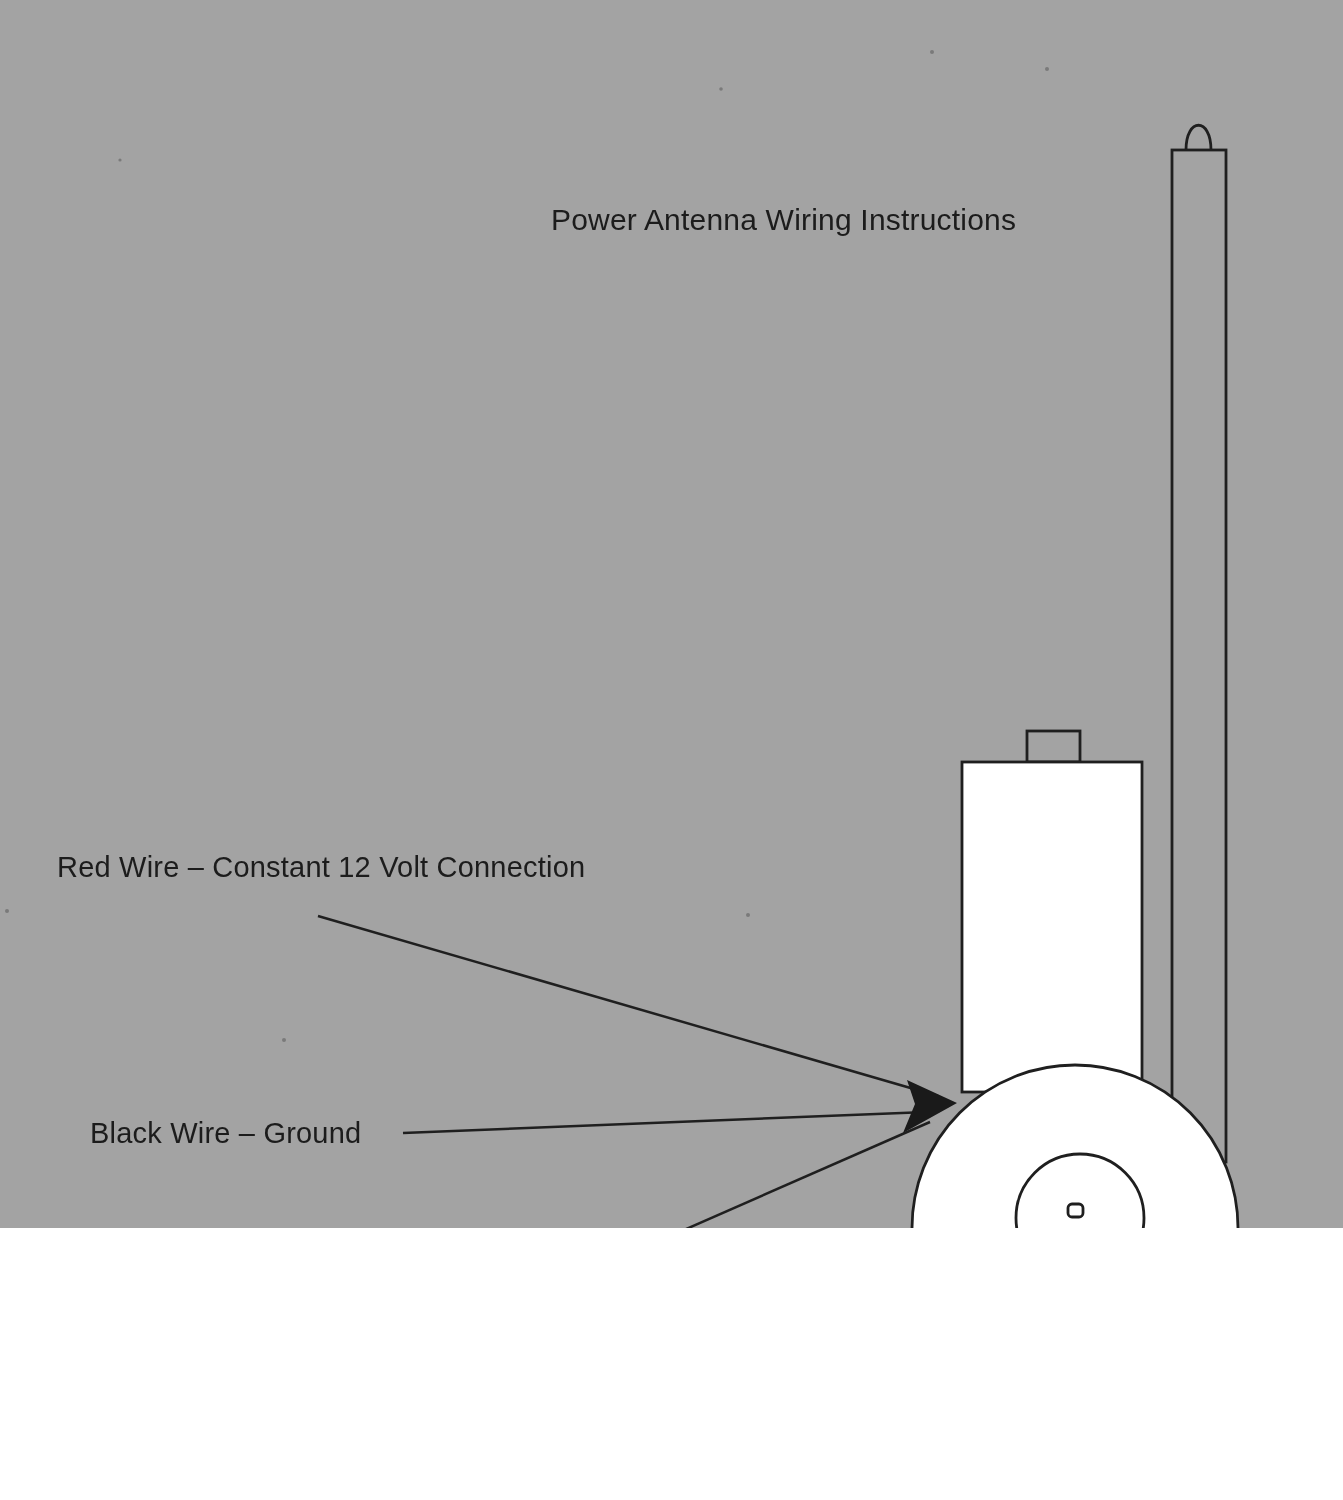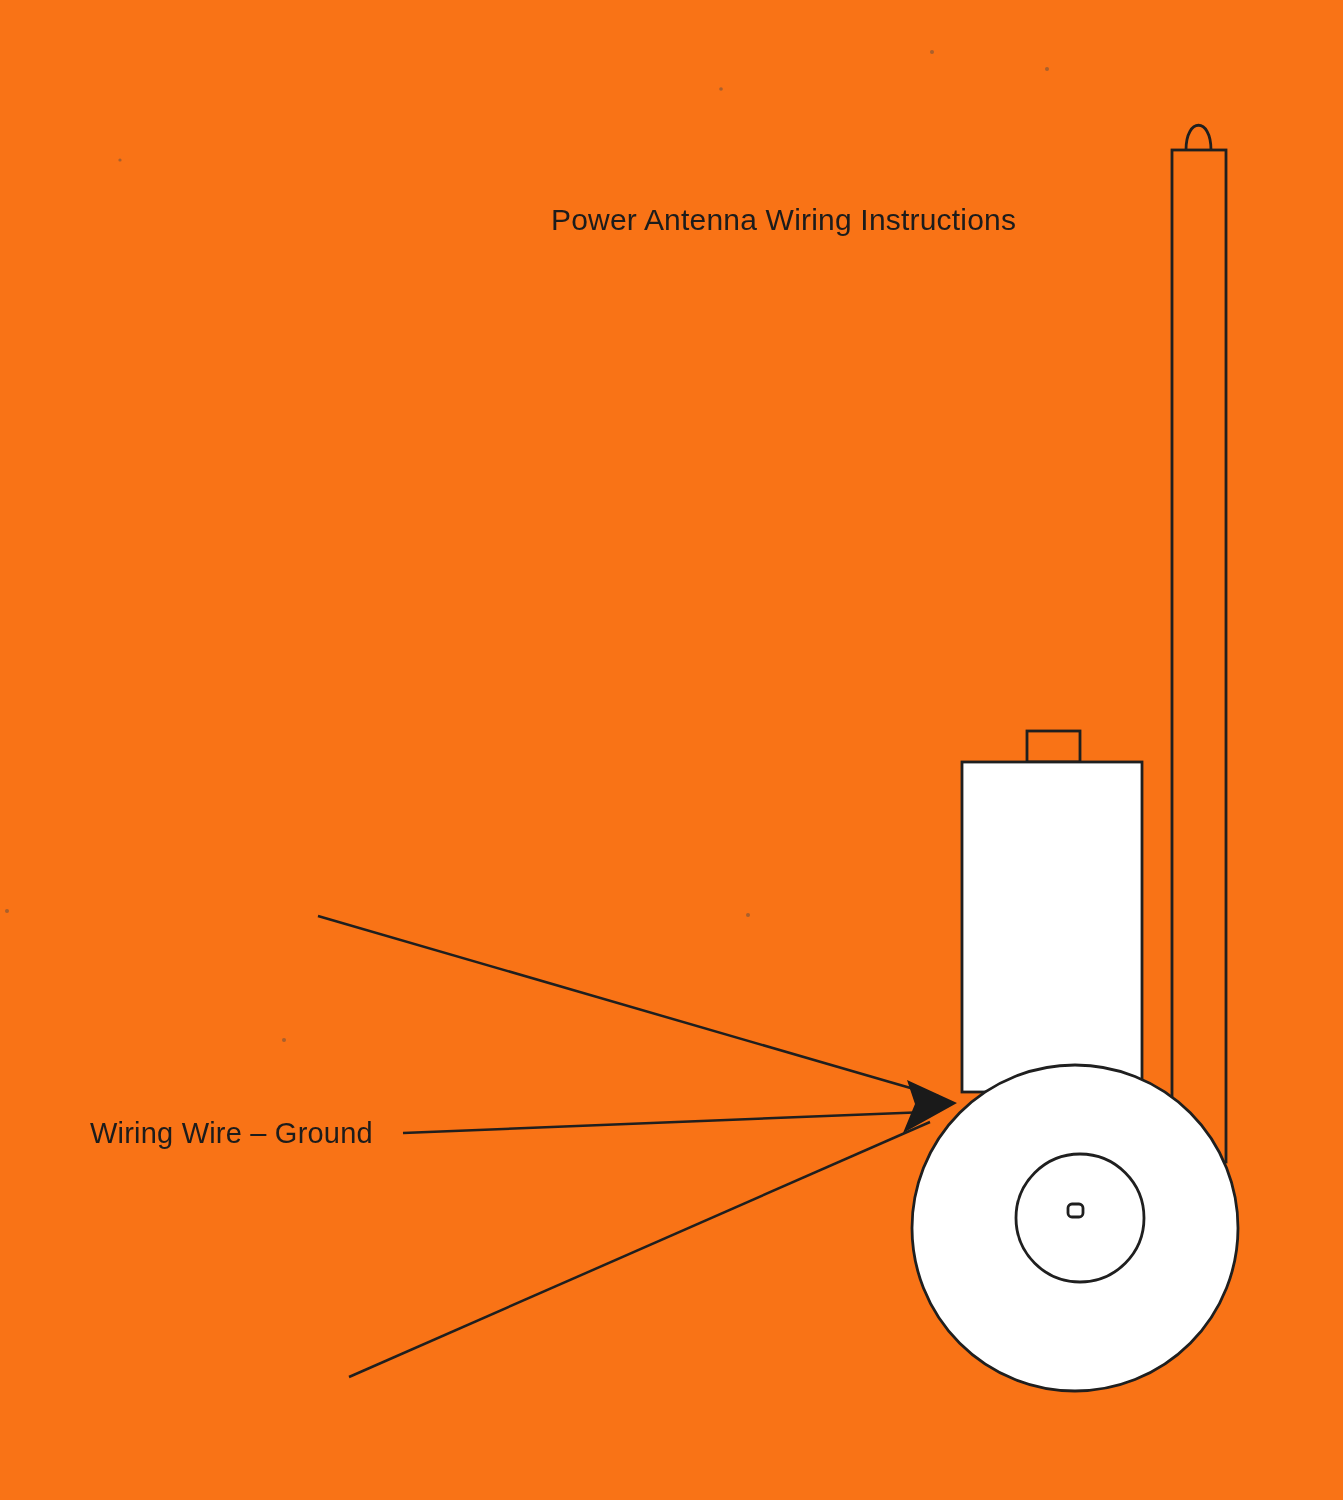--- a/index.html
+++ b/index.html
@@ -3,22 +3,22 @@
 <meta charset="utf-8">
 <style>
   html, body {
     margin: 0;
     padding: 0;
     background: #ffffff;
   }
   .page {
     position: relative;
     width: 1343px;
-    height: 1500px;
-    background: #f97316;
+    height: 1228px;
+    background: #a3a3a3;
     font-family: "Liberation Sans", sans-serif;
     color: #1c1c1c;
     overflow: hidden;
     text-align: right;
   }
   .diagram-svg {
     position: absolute;
     left: 0;
     top: 0;
     width: 1343px;
@@ -103,17 +103,18 @@
 
     <line class="ink-line" x1="318" y1="916" x2="938" y2="1096"></line>
     <line class="ink-line" x1="403" y1="1133" x2="927" y2="1112"></line>
     <line class="ink-line" x1="349" y1="1377" x2="930" y2="1122"></line>
 
     <polygon points="957,1103 907,1080 915,1104 903,1133" fill="#1a1a1a"></polygon>
   </svg>
 
   <div class="txt title">Power Antenna Wiring Instructions</div>
 
+  <div class="txt label-red">Red Wire – Constant 12 Volt Connection</div>
 
-  <div class="txt label-black">Wiring Wire – Ground</div>
+  <div class="txt label-black">Black Wire – Ground</div>
 
 
 </div>
 
 </body></html>

